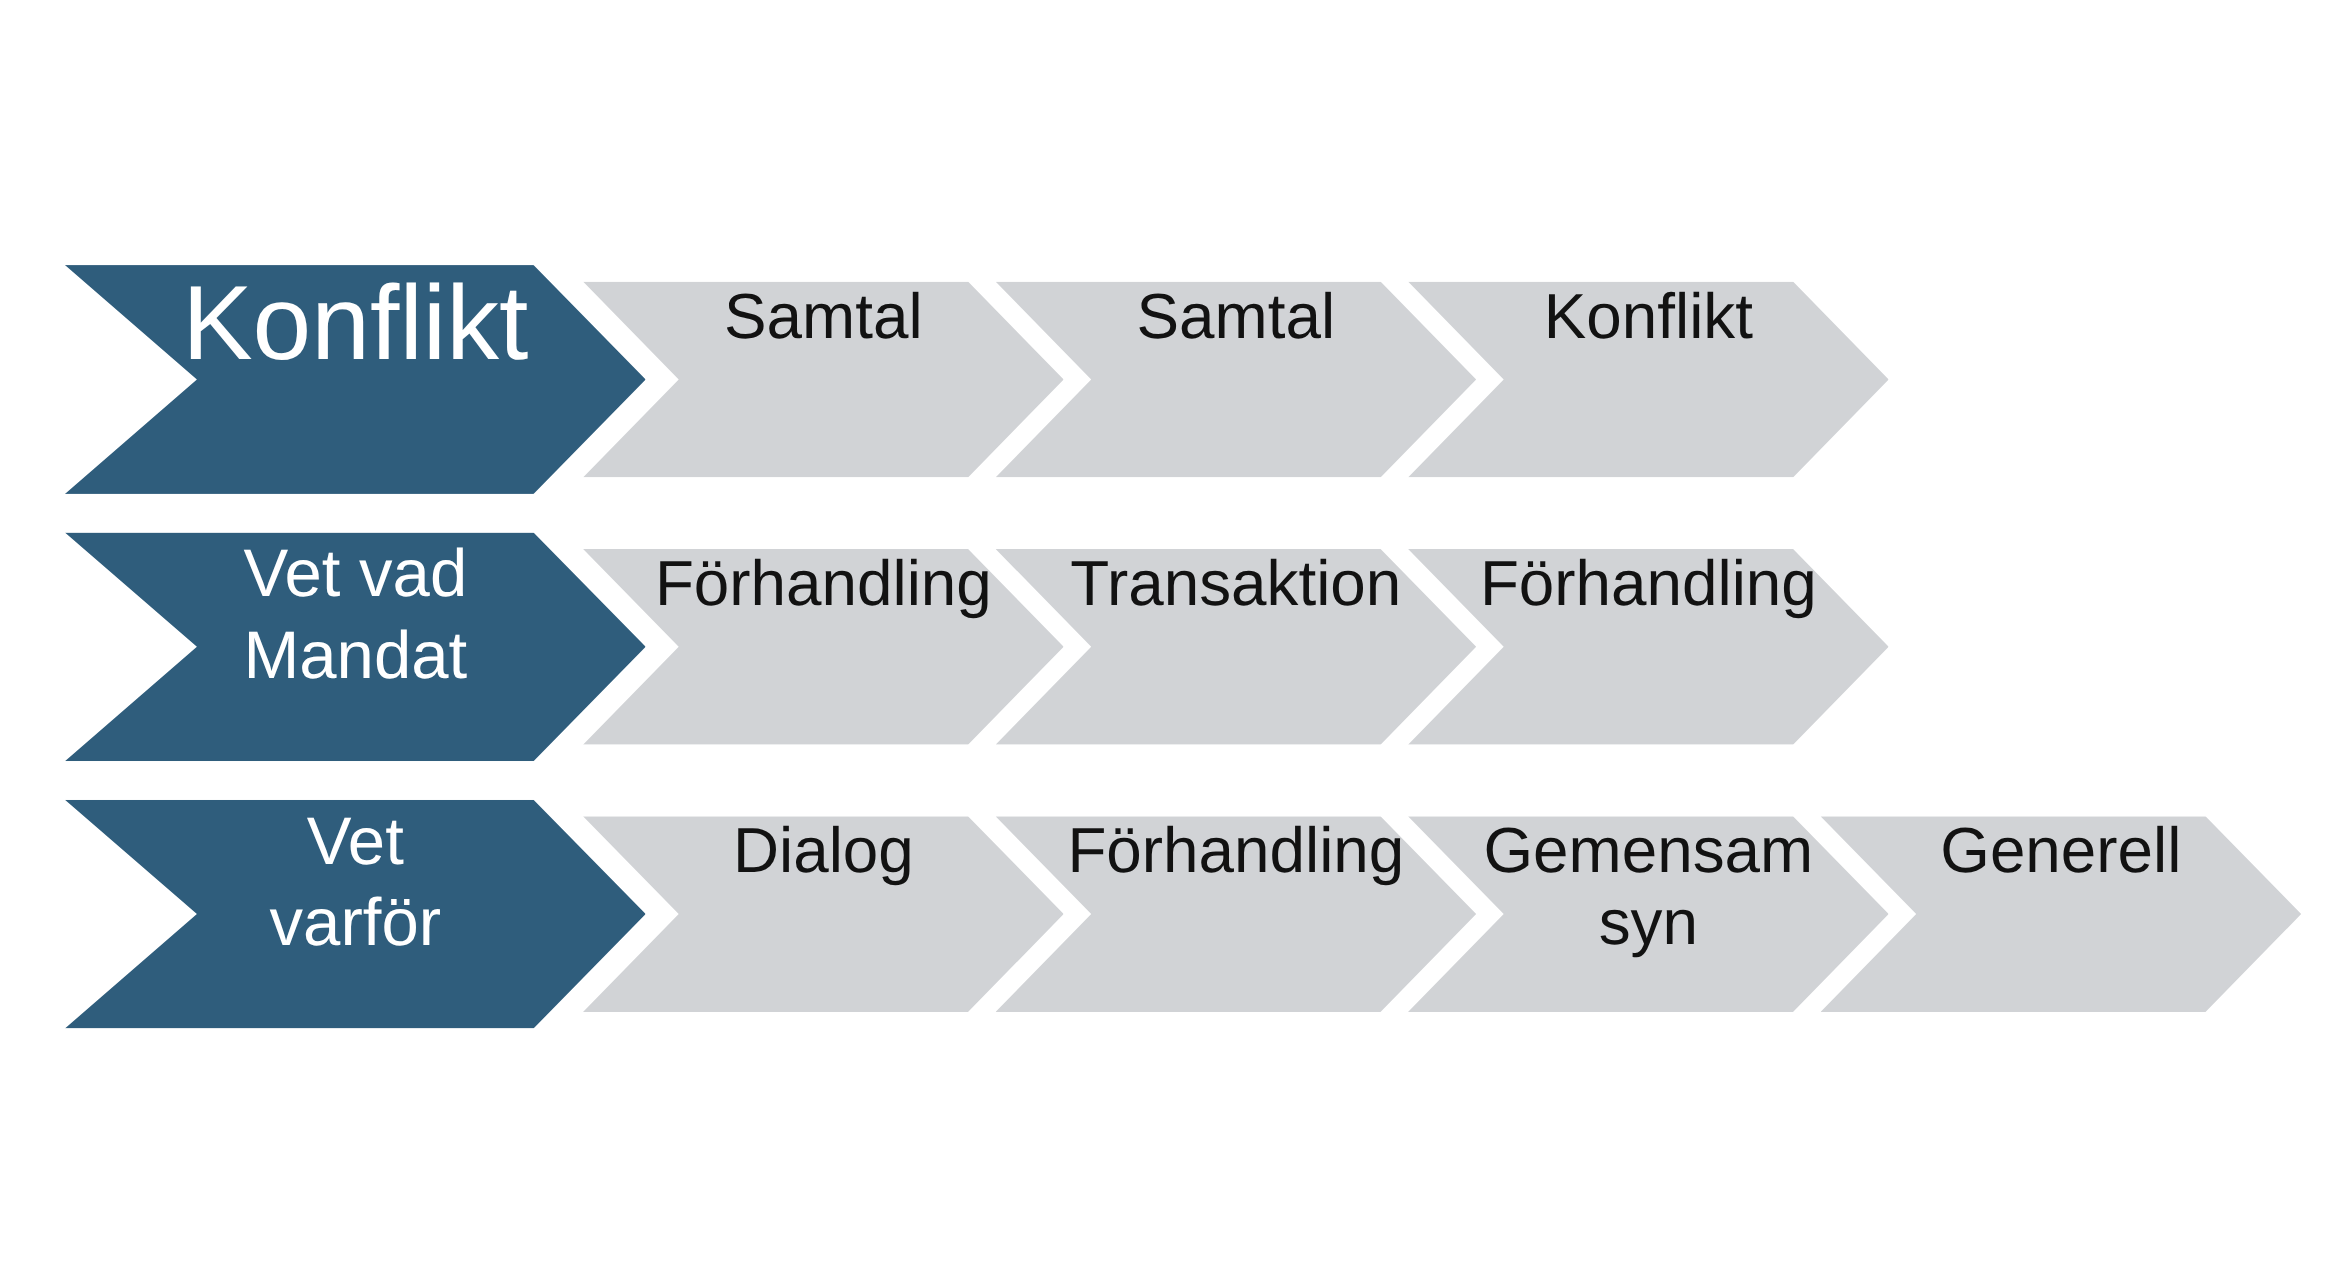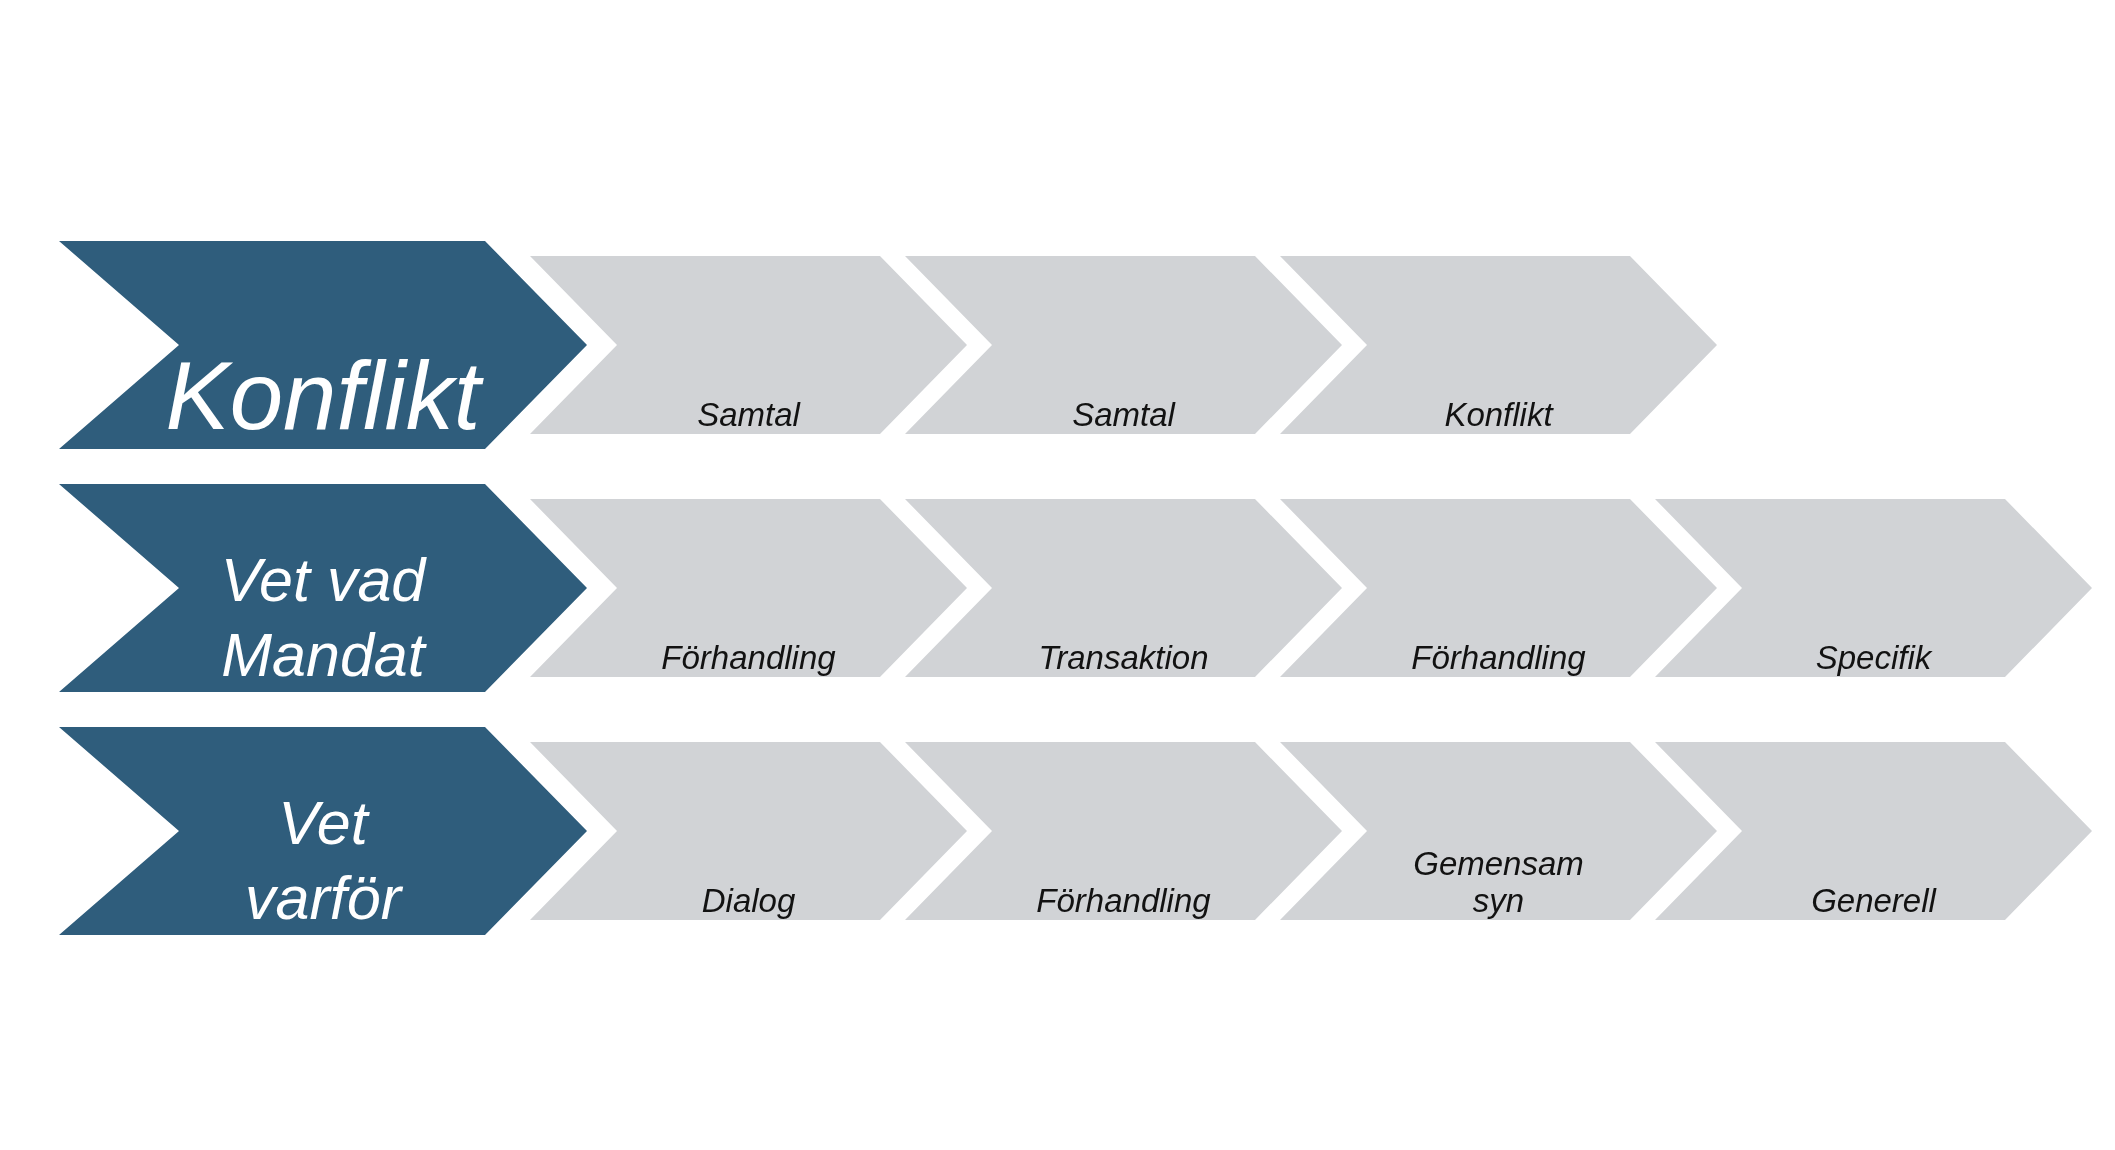--- a/index.html
+++ b/index.html
@@ -14,24 +14,23 @@
     overflow: hidden;
     font-family: "Liberation Sans", "DejaVu Sans", sans-serif;
   }
   .canvas {
     position: absolute;
     inset: 0;
   }
   .chev {
     position: absolute;
     display: flex;
-    align-items: flex-end;
+    align-items: flex-start;
     justify-content: center;
     text-align: center;
-    font-style: italic;
   }
   
   .hdr {
     left: 59px;
     width: 528px;
     height: 208px;
     background: var(--blue, #2F5D7C);
     clip-path: polygon(0 0, 426px 0, 100% 50%, 426px 100%, 0 100%, 120px 50%);
     color: var(--text-light, #ffffff);
   }
@@ -57,21 +56,21 @@
     white-space: pre-line;
     font-size: 61px;
     line-height: 1.22;
   }
   .hdr.r0 .label {
     font-size: 96px;
     line-height: 1.1;
   }
   .step .label {
     white-space: pre-line;
-    font-size: 33px;
+    font-size: 58px;
     line-height: 1.12;
   }
 </style>
 </head>
 <body style="background: rgb(255, 255, 255);">
 
 <div class="canvas">
 
   <div class="chev hdr r0">
     <span class="label">Konflikt</span>
@@ -92,23 +91,20 @@
   </div>
   <div class="chev step r1 c1">
     <span class="label">Transaktion</span>
   </div>
   <div class="chev step r1 c0">
     <span class="label">Förhandling</span>
   </div>
   <div class="chev step r1 c2">
     <span class="label">Förhandling</span>
   </div>
-  <div class="chev step r1 c3">
-    <span class="label">Specifik</span>
-  </div>
 
   <div class="chev hdr r2">
     <span class="label">Vet
 varför</span>
   </div>
   <div class="chev step r2 c0">
     <span class="label">Dialog</span>
   </div>
   <div class="chev step r2 c1">
     <span class="label">Förhandling</span>

